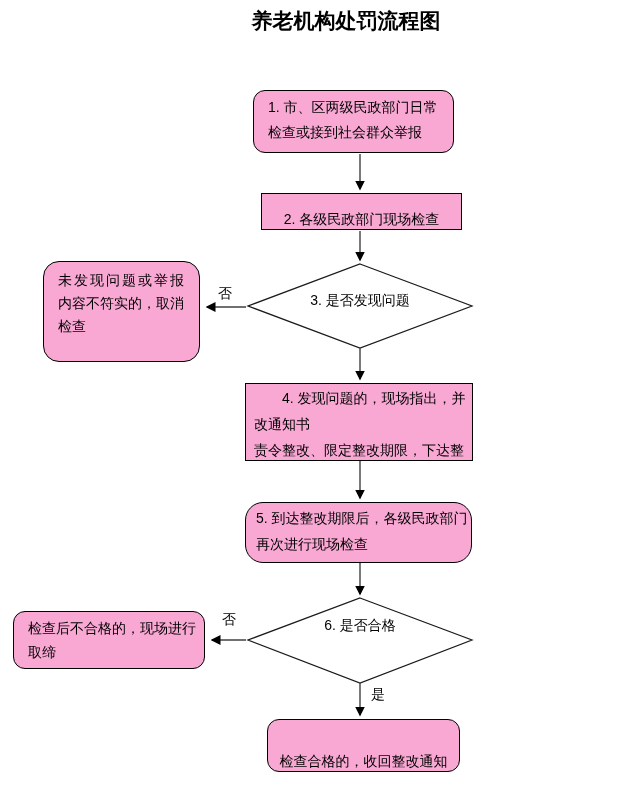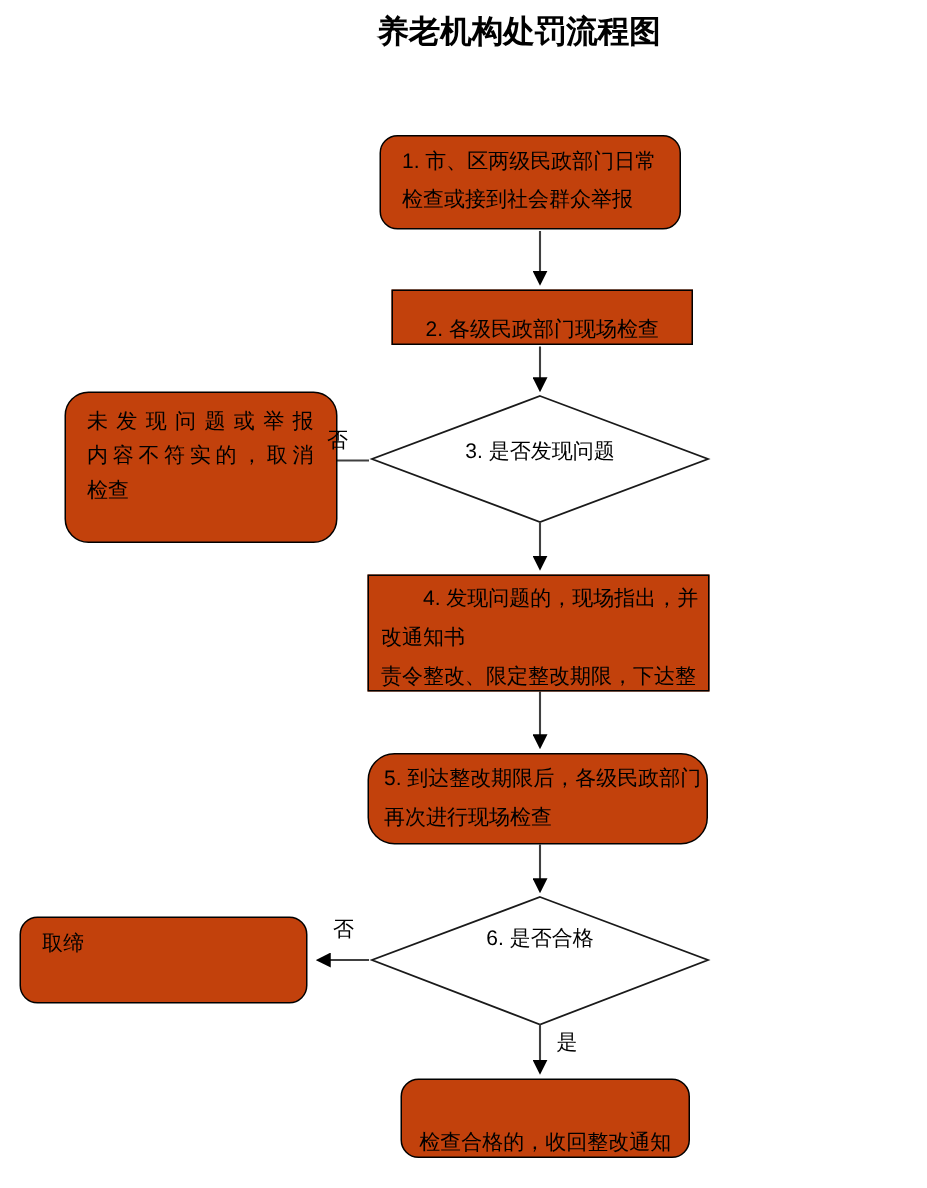--- a/index.html
+++ b/index.html
@@ -19,21 +19,21 @@
     font-size: 21px;
     font-weight: bold;
     white-space: nowrap;
   }
   svg.layer { position: absolute; left: 0; top: 0; }
   .diamond { fill: #ffffff; stroke: #1a1a1a; stroke-width: 1.2; }
   .edge { stroke: #404040; stroke-width: 1.4; }
   .node {
     position: absolute;
     box-sizing: border-box;
-    background: #c2410c;
+    background: #f9a8d4;
     border: 1.5px solid #000000;
     font-size: 14px;
   }
   .rounded { border-radius: 12px; }
   .rounded-lg { border-radius: 16px; }
   .line { white-space: nowrap; }
   .justify { text-align: justify; text-align-last: justify; white-space: normal; }
   .indent { text-indent: 28px; }
   .center-flex { display: flex; align-items: flex-end; justify-content: center; }
   .dtext {
@@ -42,21 +42,21 @@
     font-size: 14px;
     white-space: nowrap;
   }
   .edge-label {
     position: absolute;
     font-size: 14px;
     white-space: nowrap;
   }
   .box-report   { left: 253px; top: 90px;  width: 201px; height: 63px; padding: 4px 8px 0 14px; line-height: 25px; }
   .box-check    { left: 261px; top: 193px; width: 201px; height: 37px; }
-  .box-side1    { left: 43px;  top: 261px; width: 182px; height: 101px; padding: 7px 15px 0 14px; line-height: 23px; }
+  .box-side1    { left: 43px;  top: 261px; width: 157px; height: 101px; padding: 7px 15px 0 14px; line-height: 23px; }
   .box-rectify  { left: 245px; top: 383px; width: 228px; height: 78px; padding: 1px 8px 0 8px;  line-height: 26px; }
   .box-recheck  { left: 245px; top: 502px; width: 227px; height: 61px; padding: 2px 8px 0 10px; line-height: 26px; border-radius: 18px; }
   .box-side2    { left: 13px;  top: 611px; width: 192px; height: 58px; padding: 4px 10px 0 14px; line-height: 24px; }
   .box-end      { left: 267px; top: 719px; width: 193px; height: 53px; }
   .dtext-1 { left: 248px; top: 292px; width: 224px; }
   .dtext-2 { left: 248px; top: 617px; width: 224px; }
   .lbl-no1 { left: 218px; top: 285px; }
   .lbl-no2 { left: 222px; top: 611px; }
   .lbl-yes { left: 371px; top: 686px; }
 </style>
@@ -111,20 +111,21 @@
   </div>
 
   <div class="node box-recheck">
     <div class="line">5. 到达整改期限后，各级民政部门</div>
     <div class="line">再次进行现场检查</div>
   </div>
 
   <div class="dtext dtext-2">6. 是否合格</div>
 
   <div class="node rounded box-side2">
+    <div class="line">检查后不合格的，现场进行</div>
     <div class="line">取缔</div>
   </div>
 
   <div class="node rounded center-flex box-end">
     <div class="line">检查合格的，收回整改通知</div>
   </div>
 
   <div class="edge-label lbl-no1">否</div>
   <div class="edge-label lbl-no2">否</div>
   <div class="edge-label lbl-yes">是</div>

